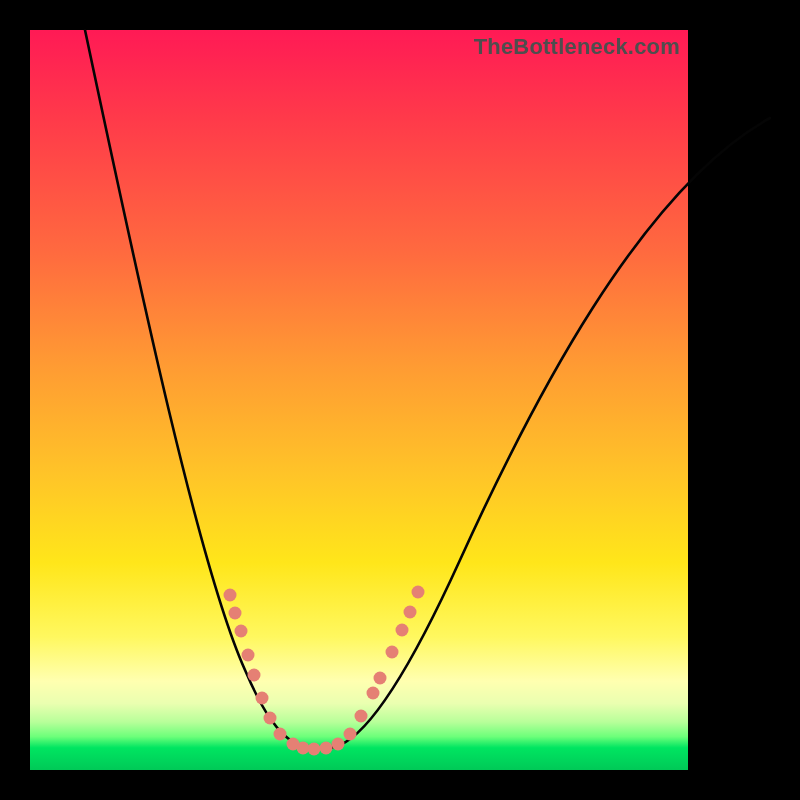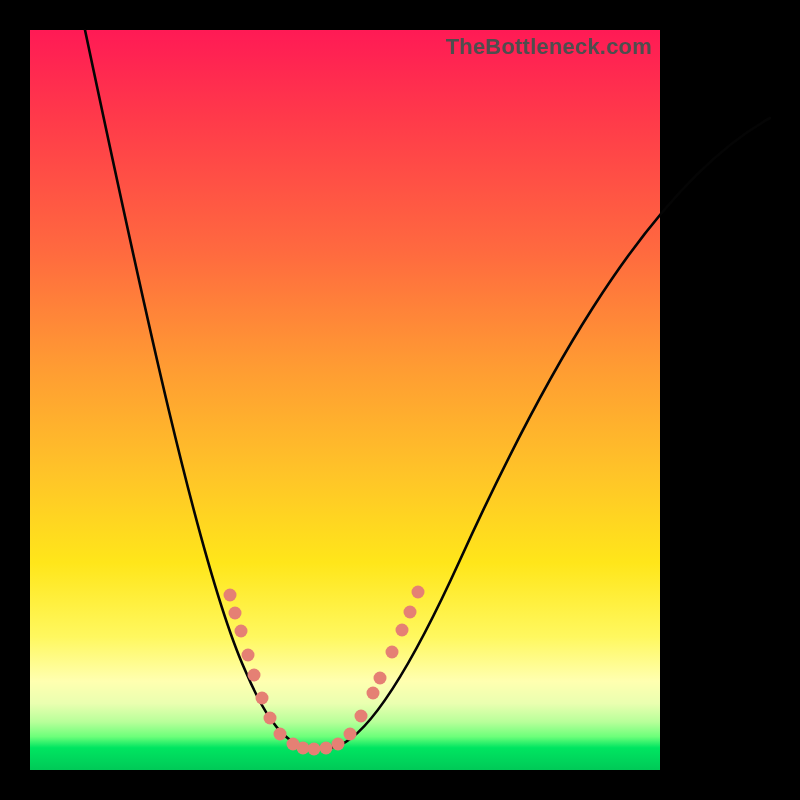--- a/index.html
+++ b/index.html
@@ -35,20 +35,21 @@
       #ffc428 60%,
       #ffe61a 72%,
       #fff85f 82%,
       #ffffb0 88%,
       #eaffb0 91%,
       #b8ff9a 93.5%,
       #6cff7a 95.5%,
       #00e561 97%,
       #00c957 100%
     );
+    padding-left: 28px;
   }
   .watermark {
     position: absolute;
     top: 4px;
     right: 8px;
     font-size: 22px;
     font-weight: 600;
     letter-spacing: 0.2px;
     color: #4e4e4e;
     user-select: none;

